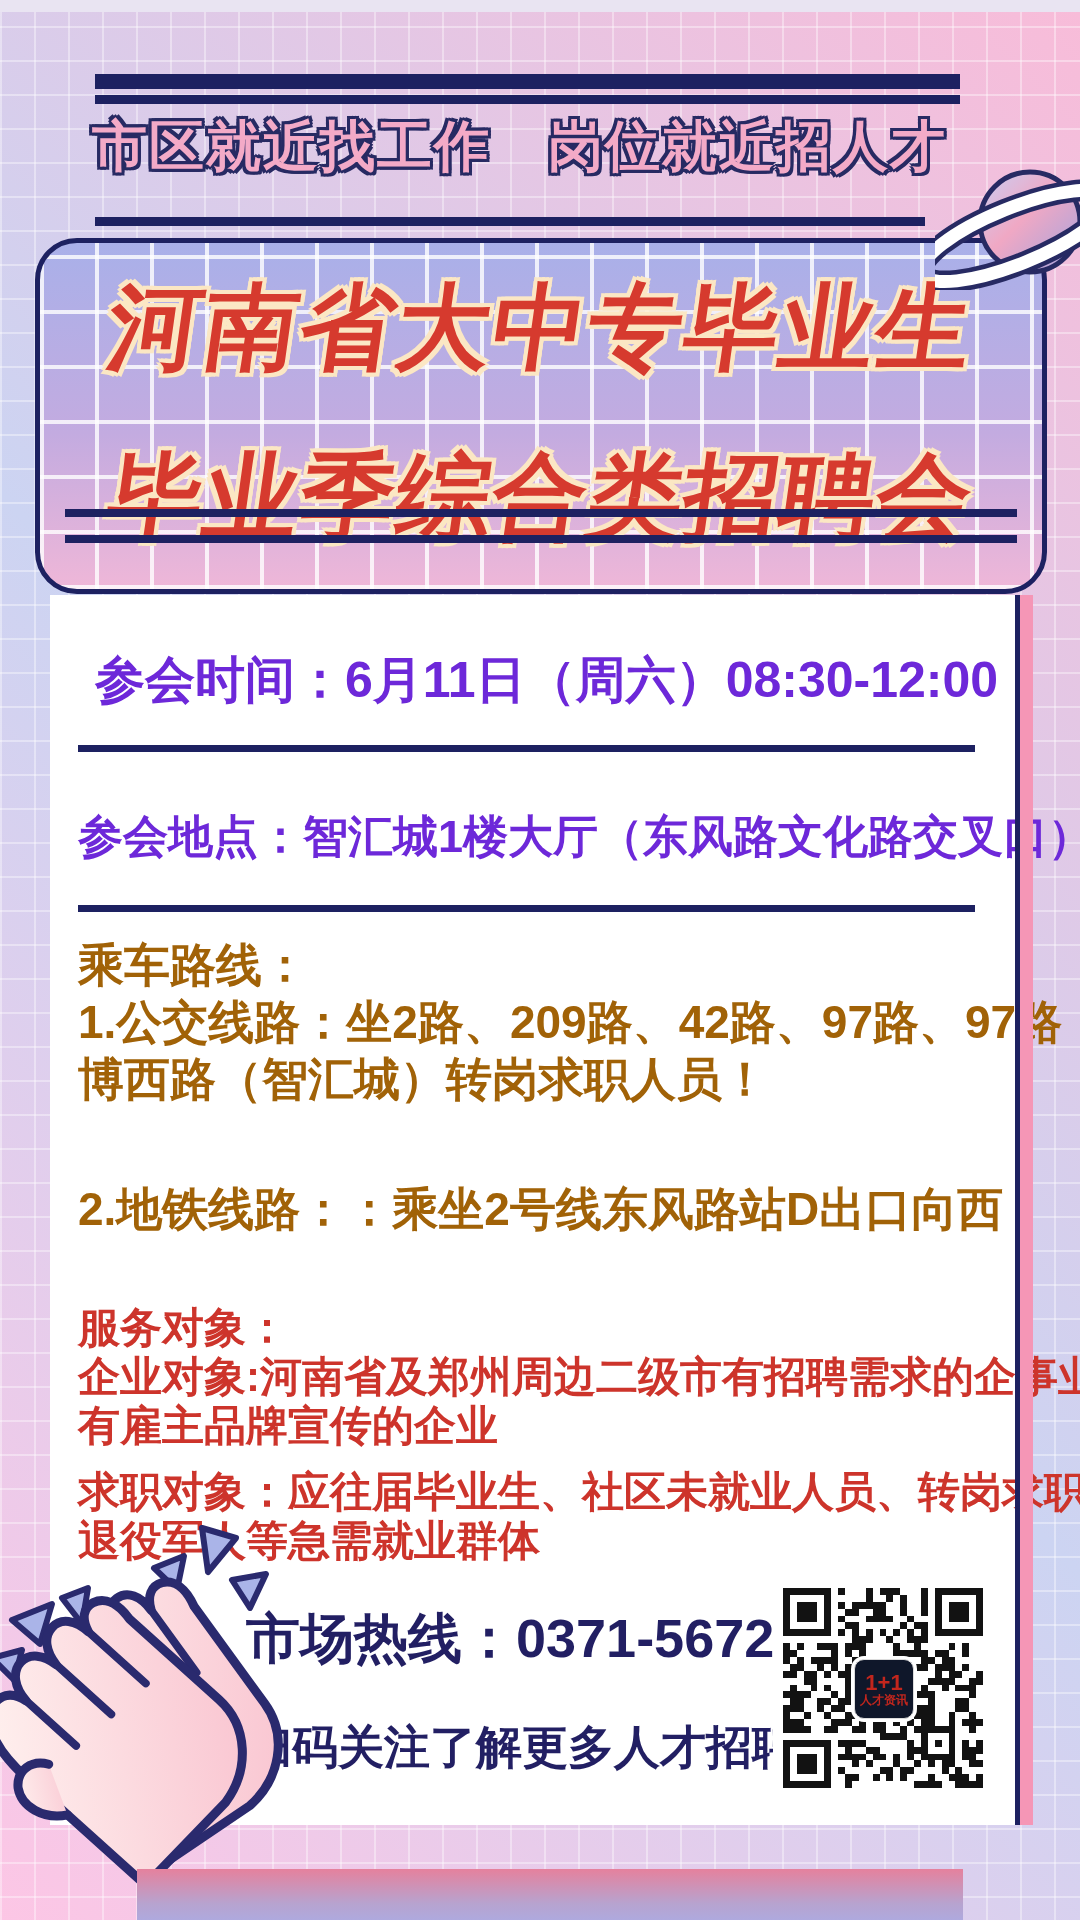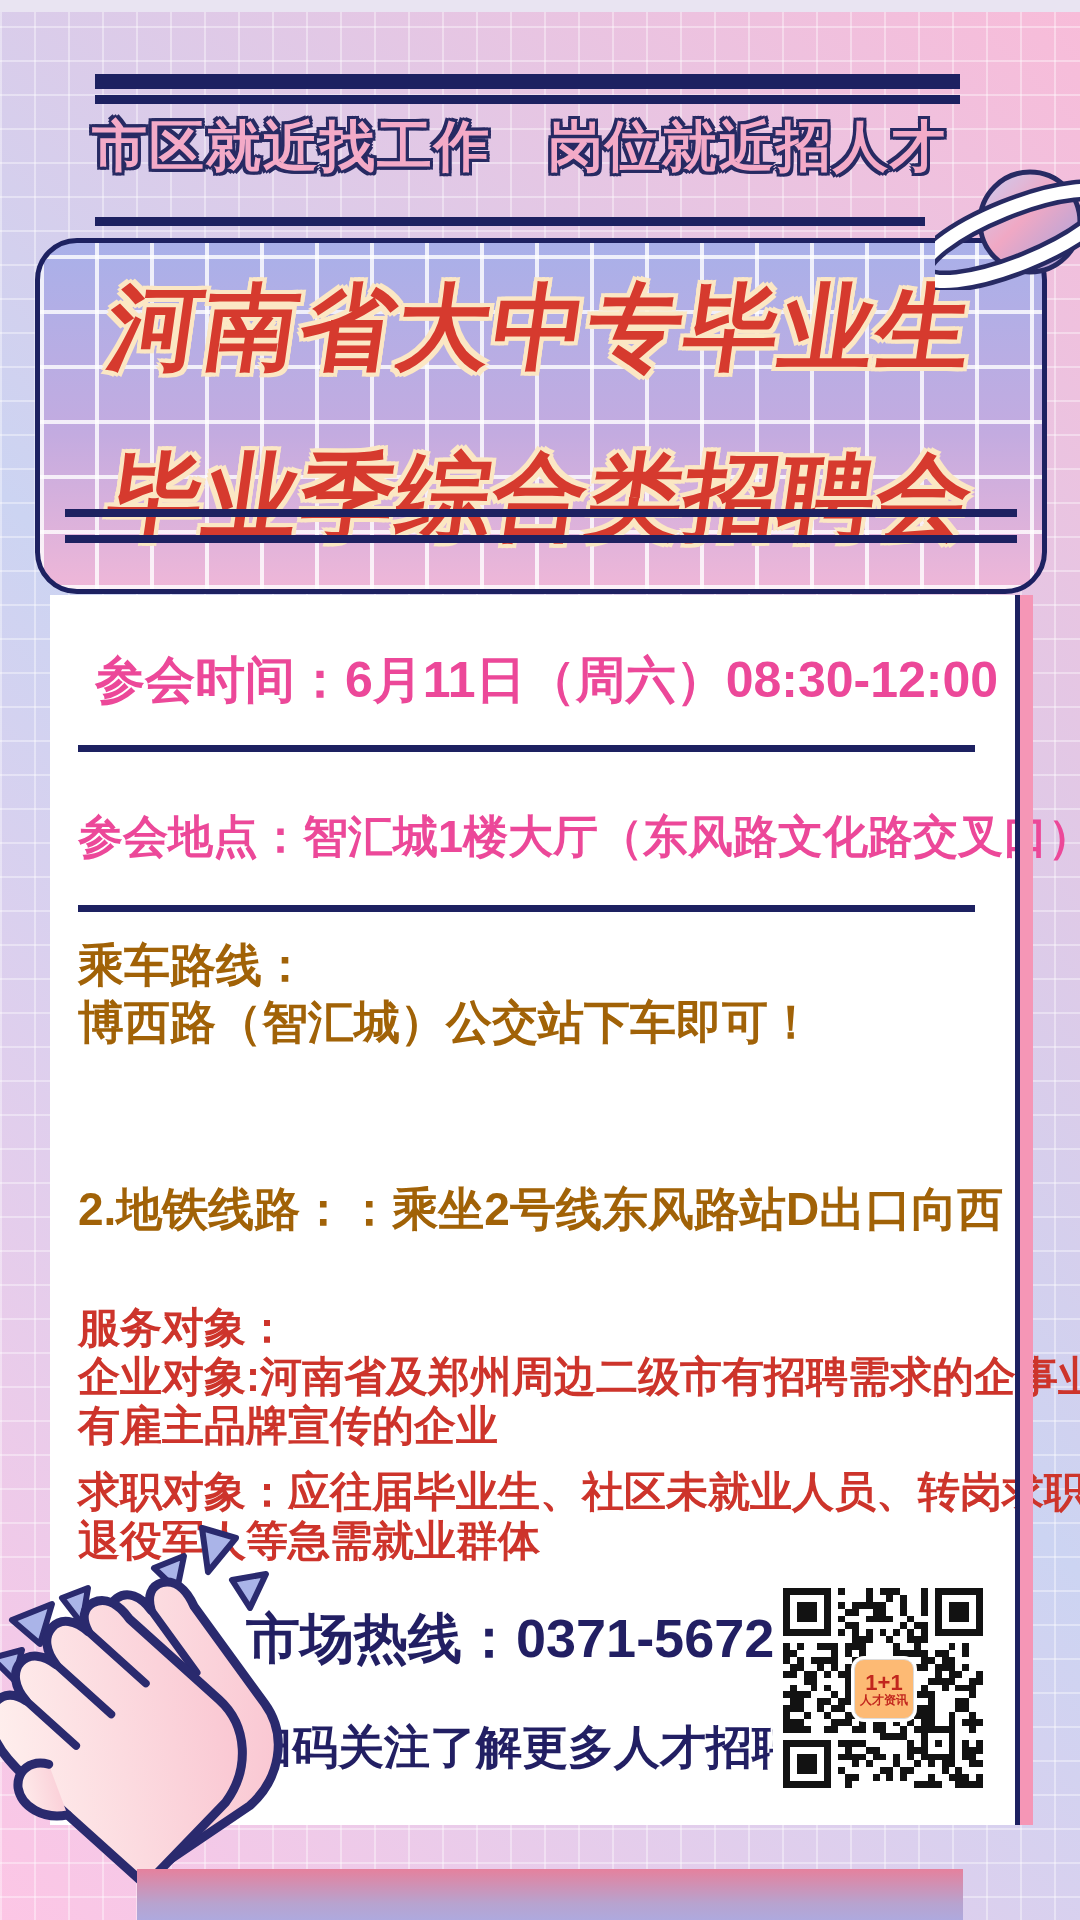--- a/index.html
+++ b/index.html
@@ -26,32 +26,32 @@
       repeating-linear-gradient(90deg, rgba(255,255,255,.8) 0 4px, transparent 4px 55px),
       linear-gradient(180deg,#a9b0e9 0%,#c3abe0 55%,#efb7d8 100%);
   }
   .title-line{
     position:relative;text-align:center;color:#d63a2e;font-weight:900;font-size:94px;
     letter-spacing:2px;transform:skewX(-8deg);white-space:nowrap;
     text-shadow:-4px -4px 0 #fbe7c4,4px -4px 0 #fbe7c4,-4px 4px 0 #fbe7c4,4px 4px 0 #fbe7c4,
                 -4px 0 0 #fbe7c4,4px 0 0 #fbe7c4,0 -4px 0 #fbe7c4,0 4px 0 #fbe7c4;
   }
   .card{left:50px;top:583px;width:965px;height:1230px;background:#ffffff;}
-  .salmon{color:#ec4899;font-weight:bold;font-size:50px;white-space:nowrap;}
+  .salmon{color:#6d28d9;font-weight:bold;font-size:50px;white-space:nowrap;}
   .divider{background:#1d2161;height:7px;width:897px;left:28px;}
   .navy-text{color:#a16207;font-weight:bold;font-size:46px;line-height:57px;white-space:nowrap;}
   .red-text{color:#cd342b;font-weight:bold;font-size:42px;line-height:49px;white-space:nowrap;}
   .hotline{color:#221f63;font-weight:bold;font-size:54px;white-space:nowrap;}
   .scan-tip{color:#221f63;font-weight:bold;font-size:46px;white-space:nowrap;}
   .qr-wrap{left:723px;top:983px;width:220px;height:220px;background:#ffffff;}
   .qr-grid{position:absolute;left:10px;top:10px;width:200px;height:200px;display:grid;
     grid-template-columns:repeat(29,1fr);grid-template-rows:repeat(29,1fr);}
   .qr-grid div{width:100%;height:100%;}
   .qm{background:#121212;}
-  .qr-logo{position:absolute;left:81px;top:81px;width:58px;height:58px;background:#fdba74;
+  .qr-logo{position:absolute;left:81px;top:81px;width:58px;height:58px;background:#0f172a;
     border:1px solid #dcdcdc;border-radius:10px;display:flex;flex-direction:column;
     align-items:center;justify-content:center;box-shadow:0 0 0 3px #ffffff;}
   .qr-logo .big{color:#c2261d;font-weight:900;font-size:22px;line-height:22px;}
   .qr-logo .small{color:#c2261d;font-weight:bold;font-size:12px;line-height:13px;}
   .footer-band{left:137px;top:1857px;width:826px;height:63px;
     background:linear-gradient(180deg,#e5819d 0%,#b7a3cf 55%,#a8aee9 100%);}
 </style>
 </head>
 <body>
 
@@ -88,21 +88,22 @@
 
   <div class="abs card">
     <div class="abs salmon" style="left:45px;top:52px;">参会时间：6月11日（周六）08:30-12:00</div>
     <div class="abs divider" style="top:150px;"></div>
 
     <div class="abs salmon" style="left:28px;top:212px;font-size:45px;">参会地点：智汇城1楼大厅（东风路文化路交叉口）</div>
     <div class="abs divider" style="top:310px;"></div>
 
     <div class="abs" style="left:28px;top:342px;">
       <div class="navy-text">乘车路线：</div>
-      <div class="navy-text">博西路（智汇城）公交站下车即可！</div>
+      <div class="navy-text">1.公交线路：坐2路、209路、42路、97路、97路</div>
+      <div class="navy-text">博西路（智汇城）转岗求职人员！</div>
     </div>
 
     <div class="abs" style="left:28px;top:586px;">
       <div class="navy-text">2.地铁线路：：乘坐2号线东风路站D出口向西</div>
     </div>
 
     <div class="abs" style="left:28px;top:708px;">
       <div class="red-text">服务对象：</div>
       <div class="red-text">企业对象:河南省及郑州周边二级市有招聘需求的企事业单位和</div>
       <div class="red-text">有雇主品牌宣传的企业</div>

